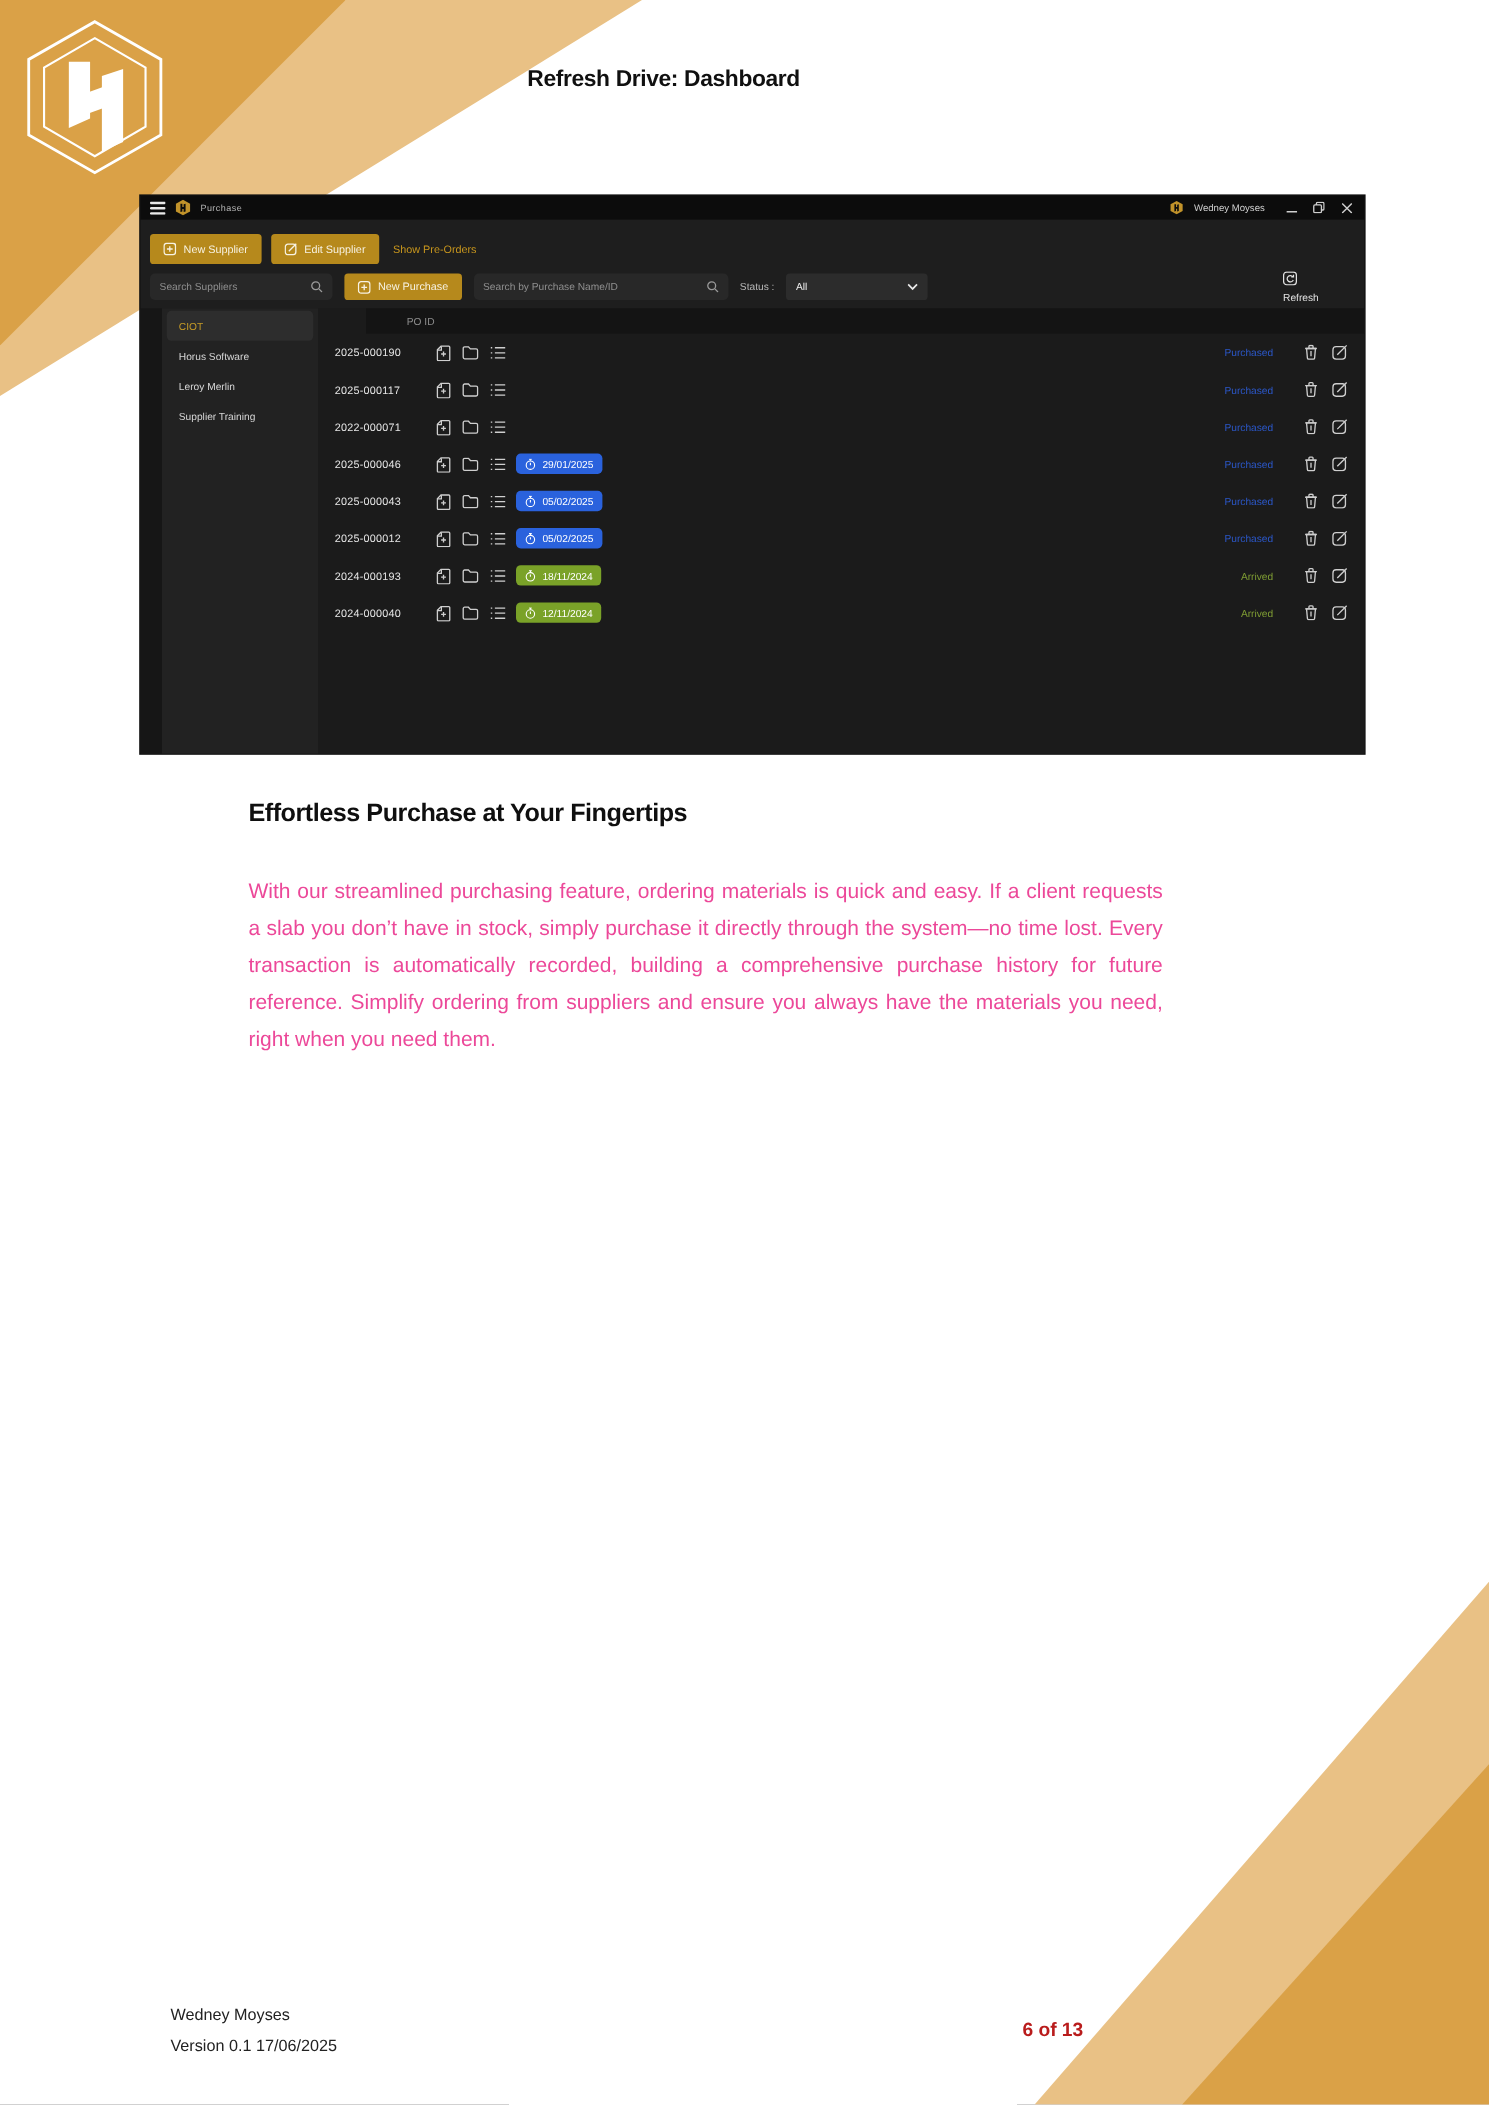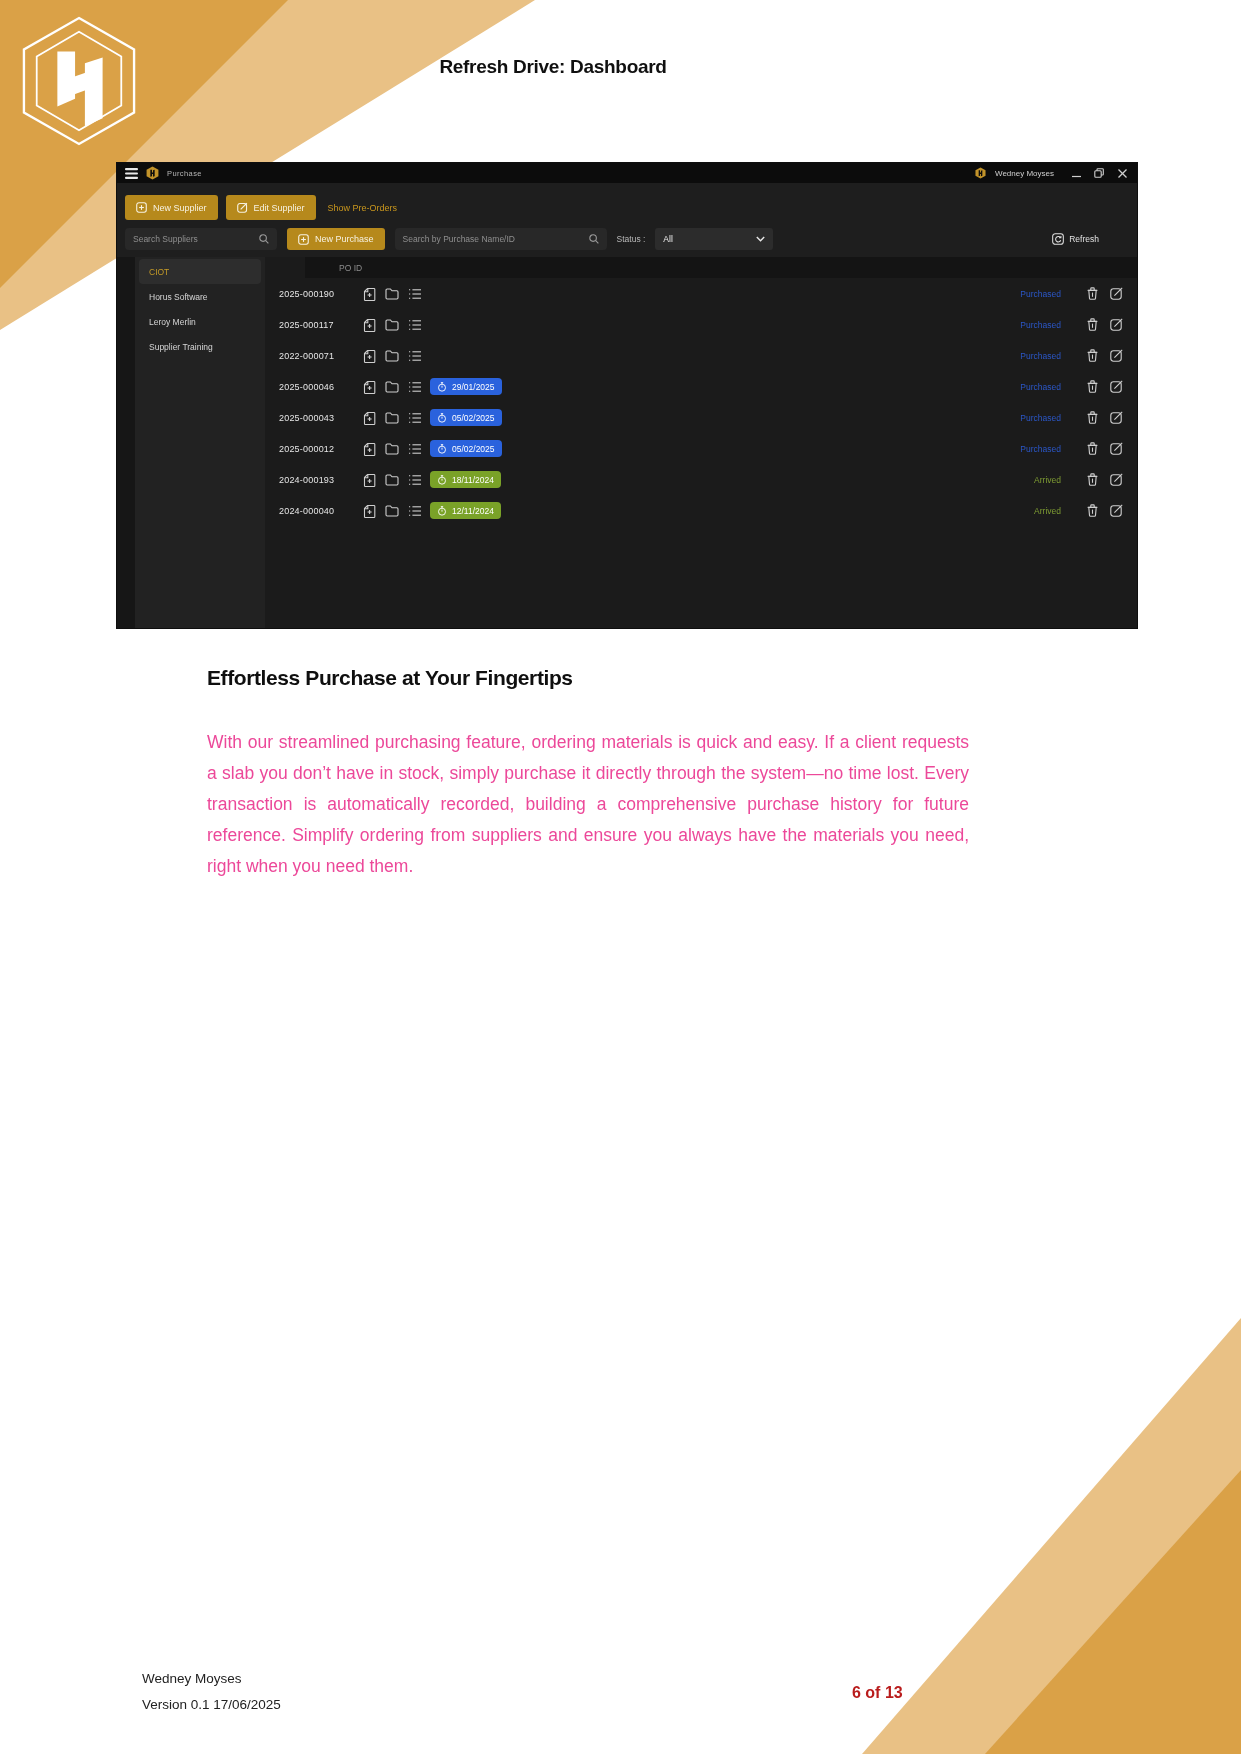--- a/index.html
+++ b/index.html
@@ -45,22 +45,22 @@
 
   .filterbar{margin:8px 8px 0 8px;display:flex;align-items:center;gap:10px;height:22px;}
   .dk-input{display:flex;align-items:center;background:#282828;border-radius:4px;height:22px;
             padding:0 8px;font-size:8.5px;color:#8f8f8f;}
   .dk-input .ph{flex:1;}
   .gold-btn.small{height:22px;}
   .status-label{font-size:8.5px;color:#b9b9b9;white-space:nowrap;}
   .dk-select{display:flex;align-items:center;background:#2c2c2c;border-radius:3px;height:22px;
              width:102px;padding:0 8px;font-size:8.5px;color:#efefef;}
   .dk-select .val{flex:1;}
-  .refresh-btn{margin-left:auto;margin-right:30px;display:flex;align-items:center;gap:5px;
-               font-size:8.5px;color:#e2e2e2;}
+  .refresh-btn{margin-left:auto;margin-right:30px;display:flex;align-items:flex-start;gap:5px;
+               font-size:8.5px;color:#e2e2e2;flex-direction:column;}
 
   .app-body{margin-top:7px;display:flex;height:371px;}
   .rail{width:18px;background:#161616;}
   .sidebar{width:130px;background:#222222;padding-top:2px;box-sizing:border-box;}
   .sidebar-item{height:25px;display:flex;align-items:center;padding-left:10px;margin:0 4px;
                 border-radius:4px;font-size:8.5px;color:#d6d6d6;white-space:nowrap;}
   .sidebar-item.selected{background:#2d2d2d;color:#c49a27;}
   .tablewrap{flex:1;background:#1b1b1b;display:flex;flex-direction:column;}
   .thead{height:21px;background:#141414;display:flex;align-items:center;padding-left:34px;
          font-size:8.5px;color:#8d8d8d;margin-left:40px;}

